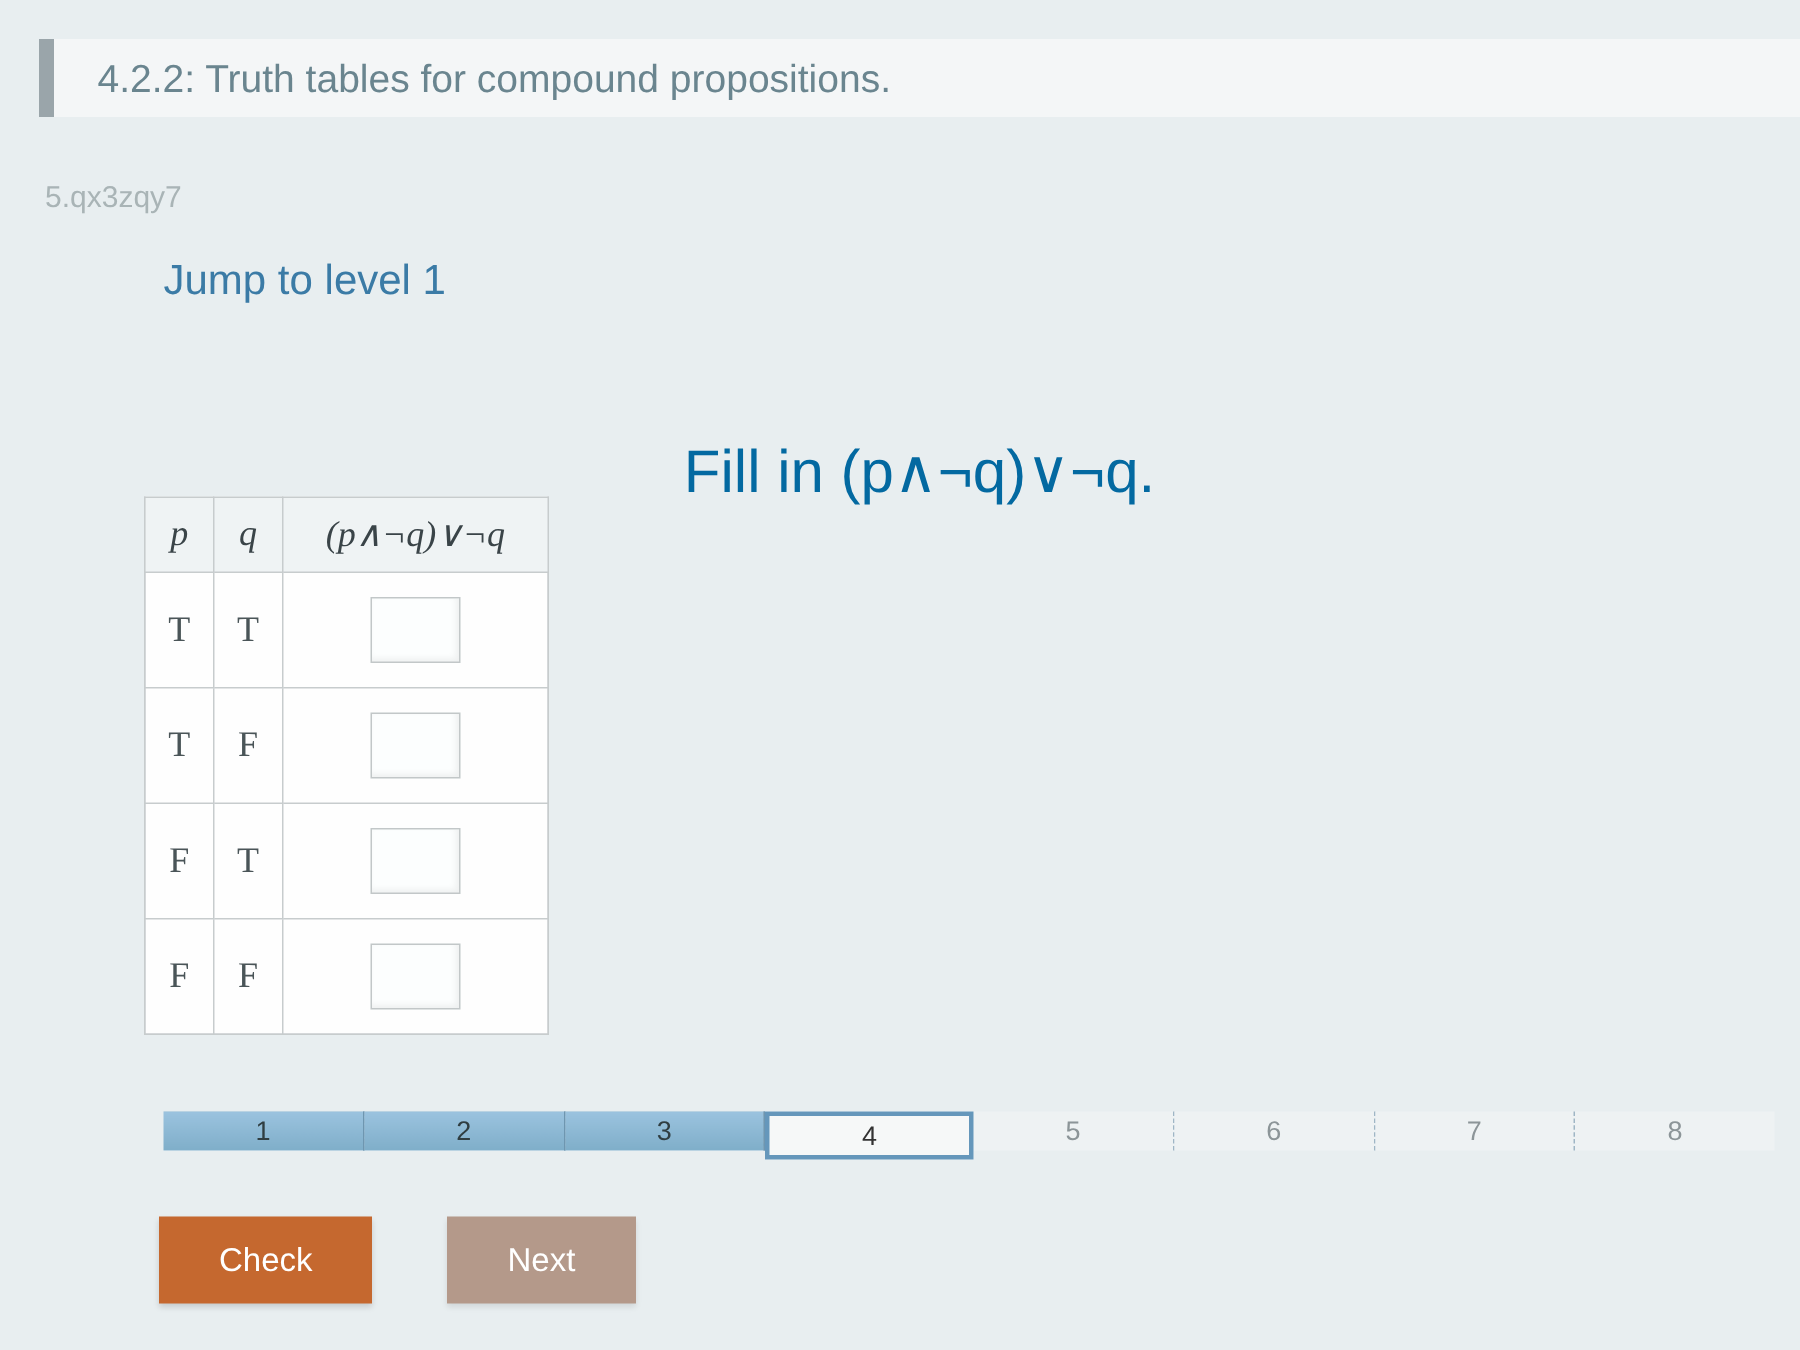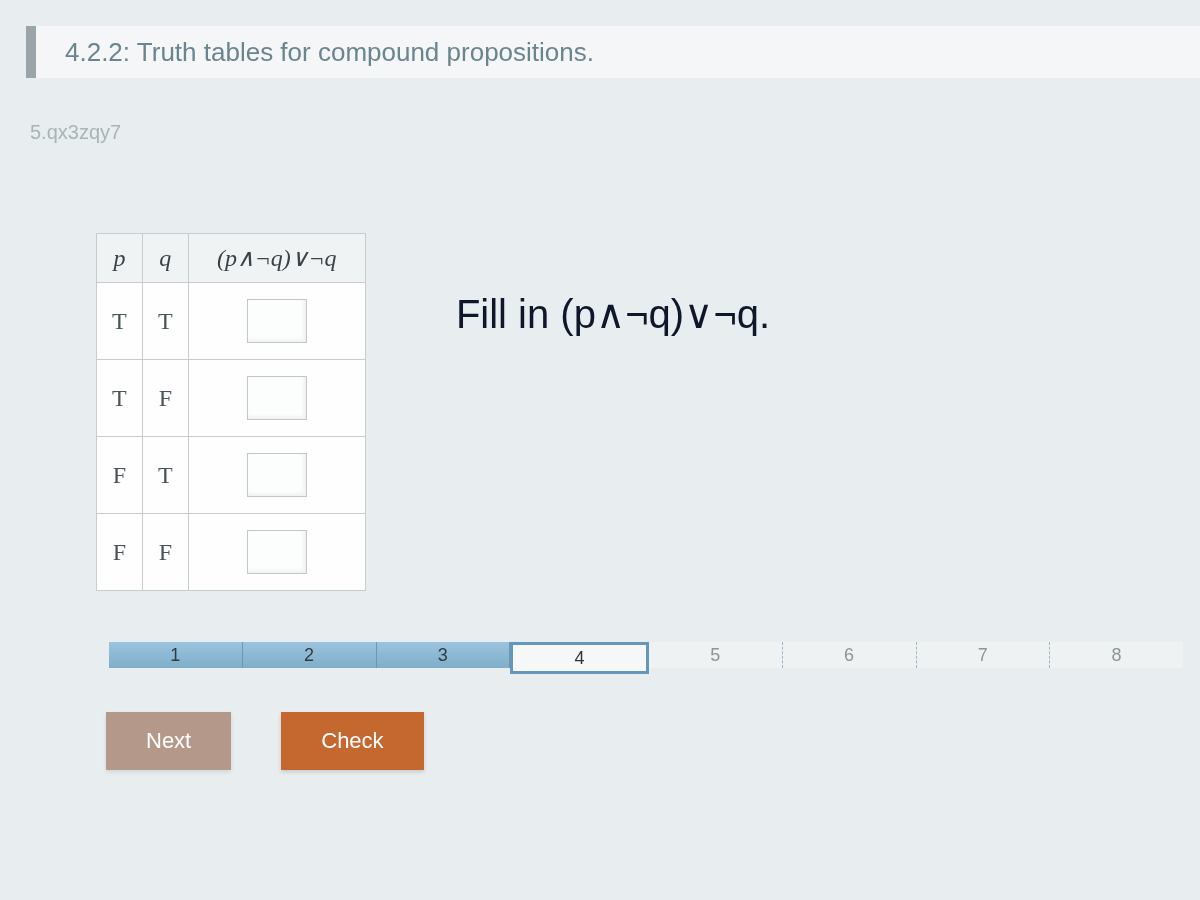--- a/index.html
+++ b/index.html
@@ -40,21 +40,21 @@
     font-weight: 300;
     text-decoration: none;
     display: inline-block;
     margin-top: 40px;
   }
   .prompt {
     position: absolute;
     top: 200px;
     left: 50%;
     transform: translateX(-50%);
-    color: #0f172a;
+    color: #0369a1;
     font-size: 40px;
     font-weight: 300;
     white-space: nowrap;
   }
   .truth-table {
     margin-top: 115px;
     border-collapse: collapse;
     width: 270px;
     background: #fefefe;
     box-shadow: inset 0 0 0 1px #c7cccd;
@@ -152,20 +152,21 @@
 </head>
 <body>
 
 <div class="topbar">
   <span>4.2.2: Truth tables for compound propositions.</span>
 </div>
 
 <div class="watermark">5.qx3zqy7</div>
 
 <div class="content">
+  <a href="#" class="jump-link">Jump to level 1</a>
 
   <div class="prompt">Fill in (p∧¬q)∨¬q.</div>
 
   <table class="truth-table">
     <thead>
       <tr>
         <th class="col-p">p</th>
         <th class="col-q">q</th>
         <th class="col-expr">(p∧¬q)∨¬q</th>
       </tr>
@@ -223,16 +224,16 @@
       </div>
     <div class="seg future">
         <span>7</span>
       </div>
     <div class="seg future">
         <span>8</span>
       </div>
   </div>
 
   <div class="buttons">
+    <button class="btn btn-check">Check</button>
     <button class="btn btn-next">Next</button>
-    <button class="btn btn-check">Check</button>
   </div>
 </div>
 
 </body></html>

